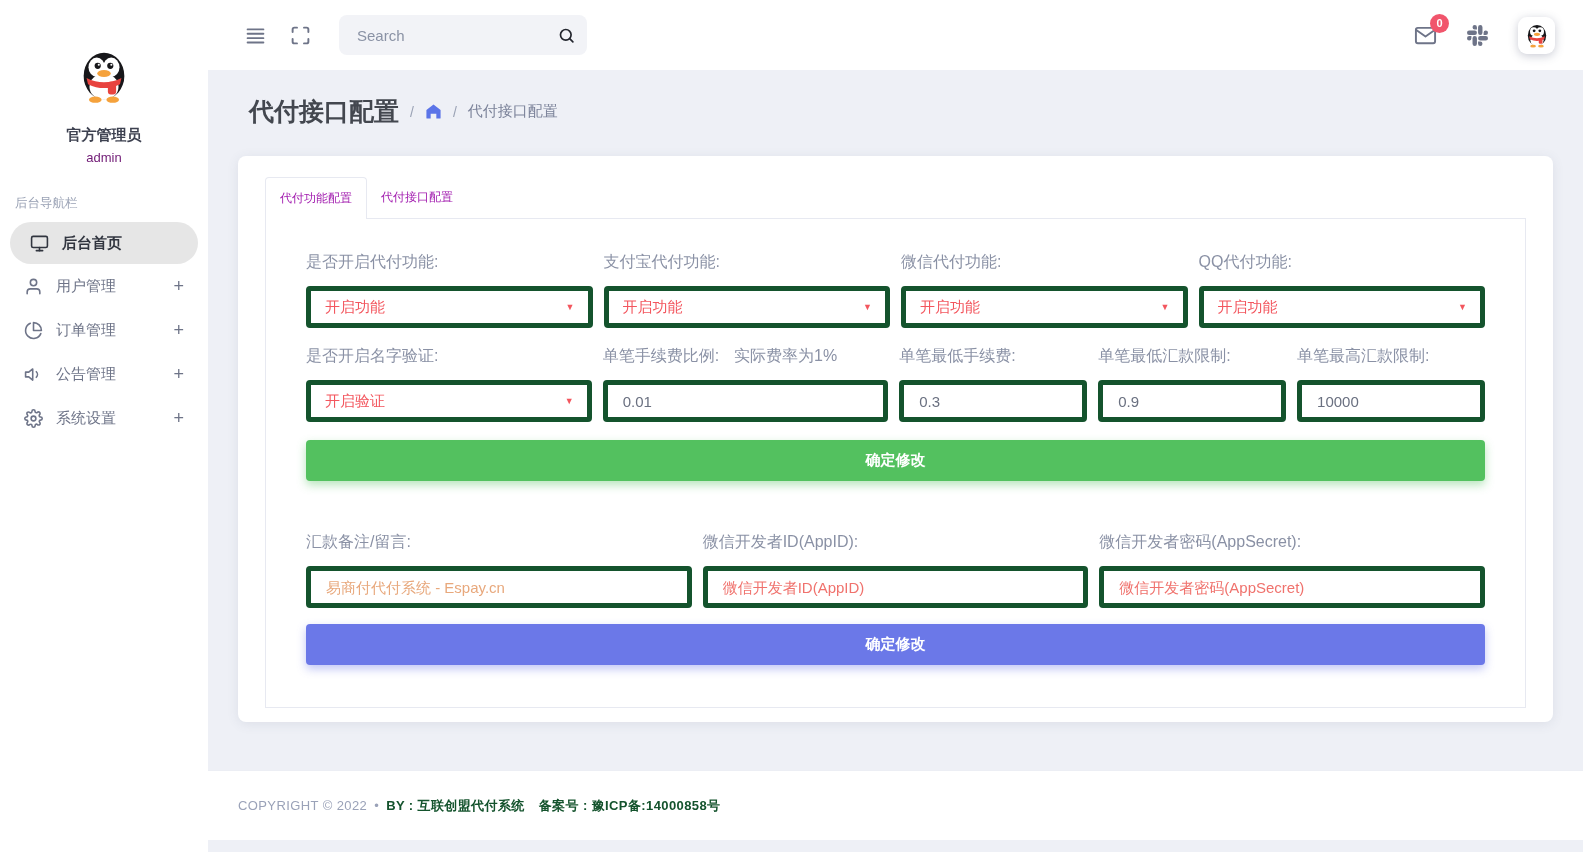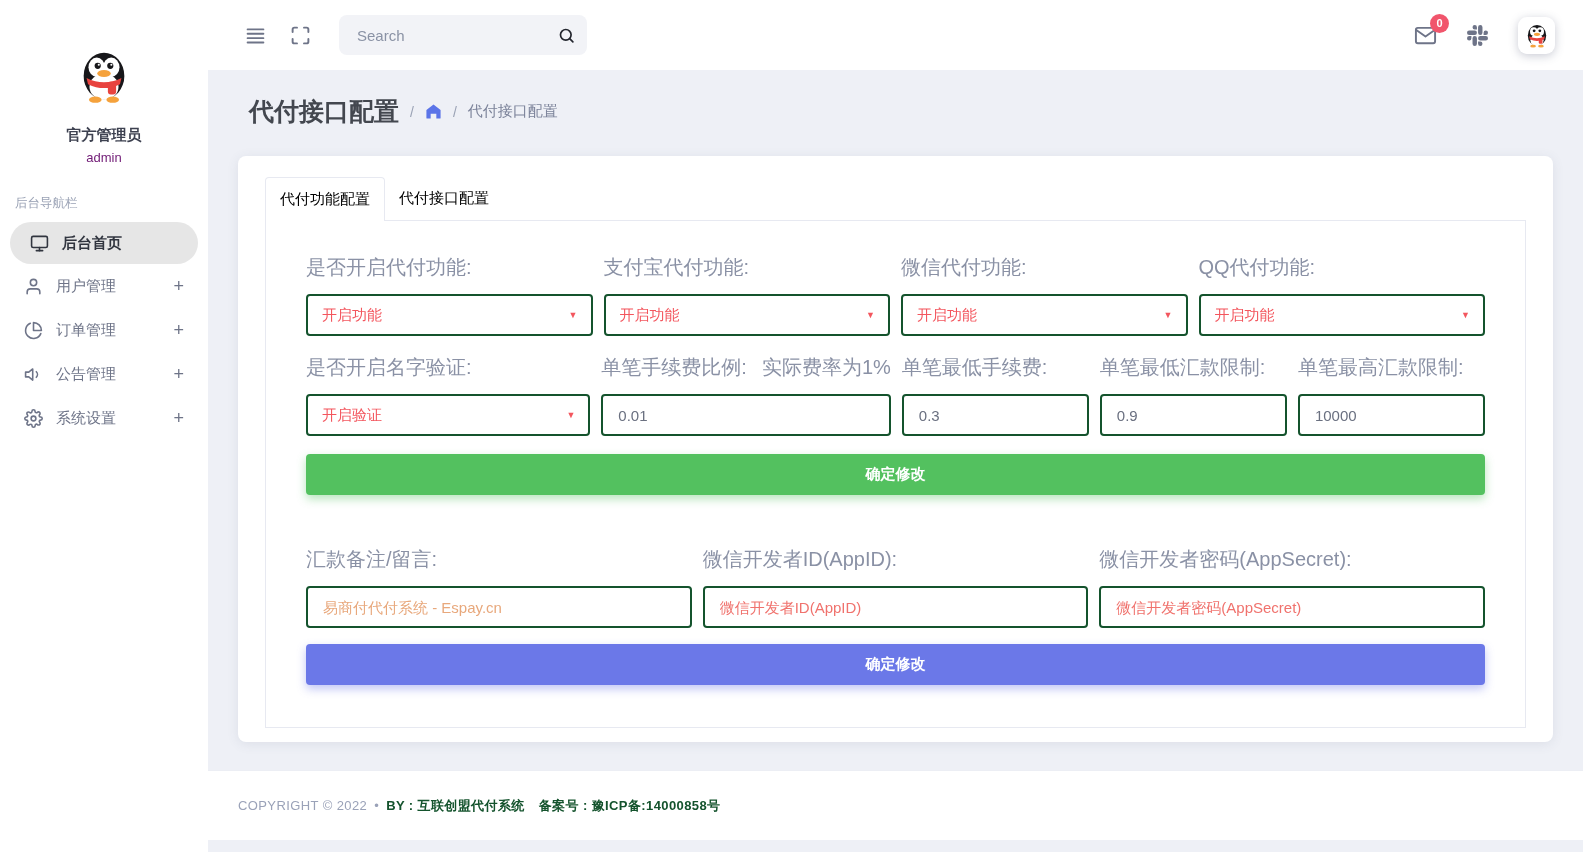--- a/index.html
+++ b/index.html
@@ -51,32 +51,32 @@
   .page-head { display:flex; align-items:center; padding-left:11px; }
   .page-title { font-size:25px; font-weight:bold; color:#43474f; }
   .bc-sep { margin:0 11px; color:#9aa2b5; font-size:14px; }
   .bc-home { display:flex; cursor:pointer; }
   .bc-home svg { width:17px; height:17px; fill:#5b74e8; }
   .bc-current { color:#7c839a; font-size:15px; }
 
   .card { margin-top:28px; background:#fff; border-radius:8px;
           box-shadow:0 2px 12px rgba(70,80,110,.10); padding:21px 27px 14px; }
   .tabs { display:flex; }
-  .tab { padding:12px 14px; font-size:15px; color:#000000; cursor:pointer; position:relative; }
+  .tab { padding:12px 14px; font-size:12px; color:#a21caf; cursor:pointer; position:relative; }
   .tab.active { background:#fff; border:1px solid #e7e9f1; border-bottom:none;
                 border-radius:4px 4px 0 0; margin-bottom:-1px; z-index:2; }
   .panel { border:1px solid #e7e9f1; padding:33px 40px 42px; }
 
   .row { display:grid; gap:11px; }
   .row1 { grid-template-columns:repeat(4,1fr); margin-bottom:18px; }
   .row2 { grid-template-columns:1.52fr 1.52fr 1fr 1fr 1fr; margin-bottom:18px; }
   .row3 { grid-template-columns:repeat(3,1fr); margin-bottom:16px; }
-  .fgroup .flabel { display:block; font-size:20px; color:#8a91a5; margin-bottom:13px; white-space:nowrap; }
+  .fgroup .flabel { display:block; font-size:16px; color:#8a91a5; margin-bottom:13px; white-space:nowrap; }
   .fhint { margin-left:15px; }
-  .control { height:42px; border:2px solid #14532d; border-radius:4px; background:#fff; width:100%; }
+  .control { height:42px; border:5px solid #14532d; border-radius:4px; background:#fff; width:100%; }
   .select { display:flex; align-items:center; padding:0 14px; color:#f3565e; font-size:15px; position:relative; cursor:pointer; }
   .select .caret { position:absolute; right:13px; font-size:9px; color:#f3565e; }
   input.control { padding:0 15px; font-size:15px; color:#6a7080; outline:none; font-family:inherit; }
   input.ph-orange::placeholder { color:#e8a87c; opacity:1; }
   input.ph-red::placeholder { color:#f0726d; opacity:1; }
   .btn { display:block; width:100%; height:41px; border:none; border-radius:4px; color:#fff;
          font-size:15px; font-weight:bold; cursor:pointer; font-family:inherit; }
   .btn-green { background:#53c15f; box-shadow:0 4px 10px rgba(83,193,95,.42); margin-bottom:51px; }
   .btn-purple { background:#6b78e8; box-shadow:0 4px 10px rgba(107,120,232,.42); }
 

